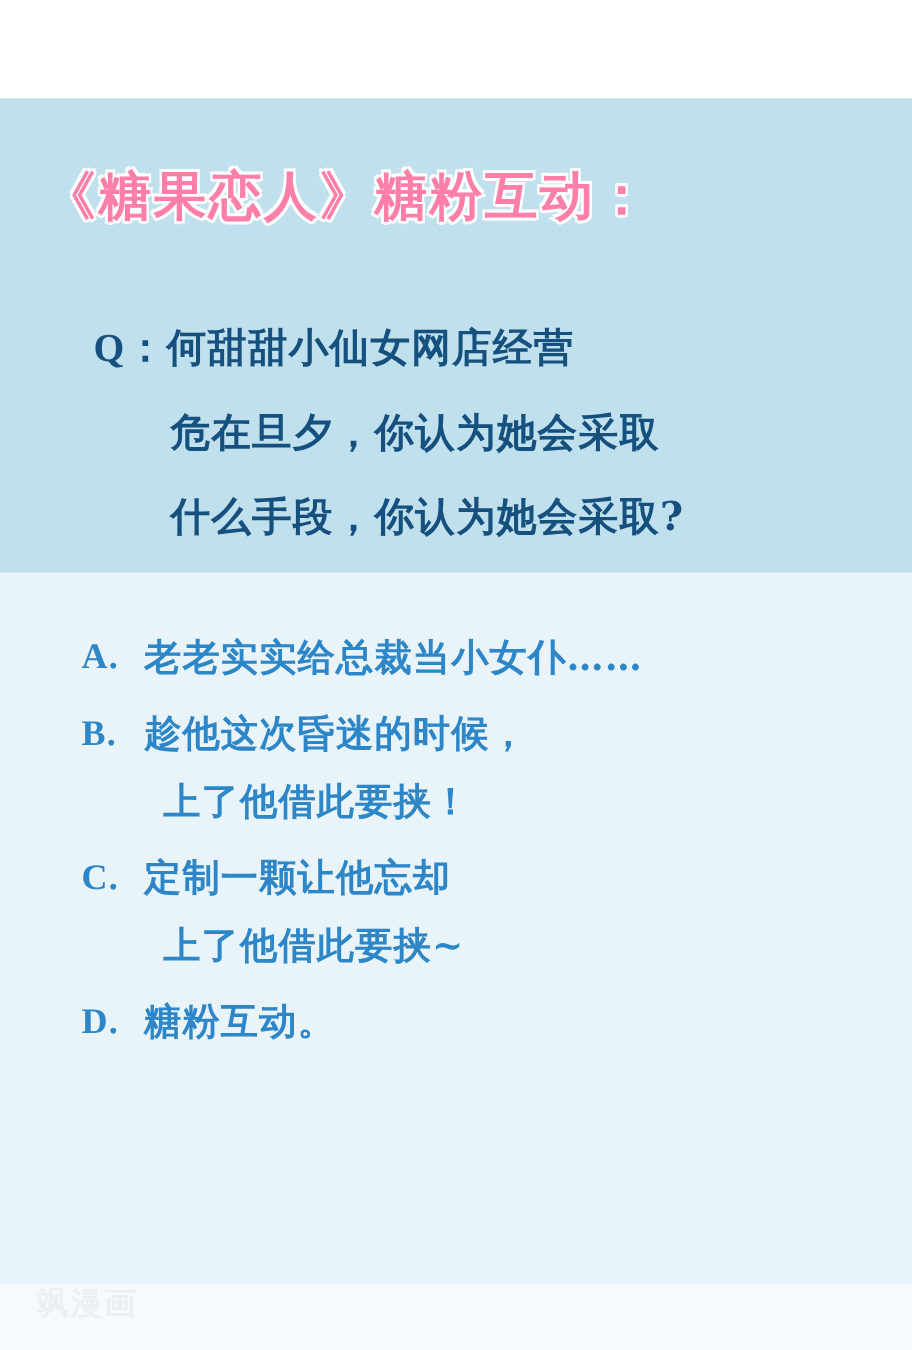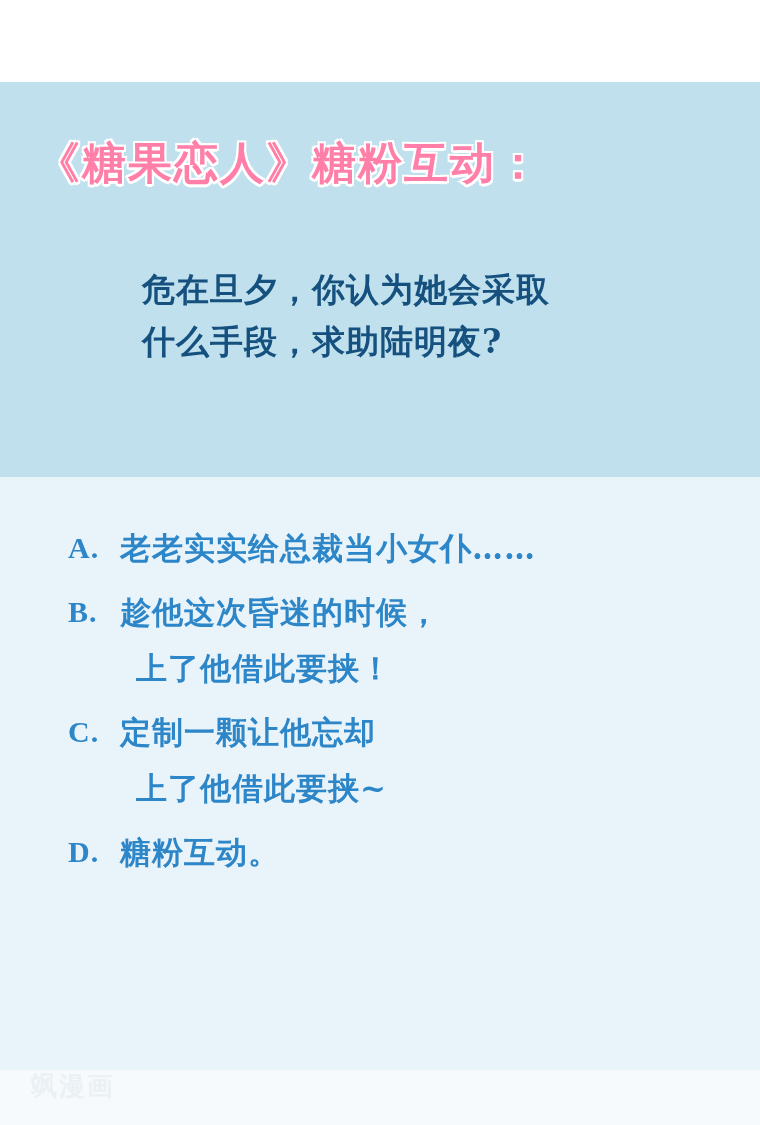--- a/index.html
+++ b/index.html
@@ -86,20 +86,21 @@
   }
   .question .q-label {
     font-family: "Liberation Serif", serif;
   }
   .q-line {
     display: block;
     white-space: nowrap;
   }
   .q-line.indent {
     padding-left: 64px;
+    margin-top: 18px;
   }
   .options {
     position: absolute;
     left: 0;
     top: 520px;
     width: 760px;
   }
   .option {
     position: relative;
     margin-bottom: 8px;
@@ -159,22 +160,23 @@
 <div class="page">
 
   <div class="top-strip"></div>
   <div class="body-bg"></div>
 
   <div class="banner">
     <div class="banner-inner">
       <div class="title">《糖果恋人》糖粉互动：</div>
 
       <div class="question">
+        <span class="q-line"><span class="q-label">Q：</span><span>何甜甜小仙女网店经营</span></span>
         <span class="q-line indent">危在旦夕，你认为她会采取</span>
-        <span class="q-line indent">什么手段，求助陆明夜?</span>
+        <span class="q-line indent">什么手段，你认为她会采取?</span>
       </div>
     </div>
   </div>
 
   <div class="options">
 
     <div class="option">
       <span class="opt-letter">A.</span>
       <span class="opt-text">老老实实给总裁当小女仆……</span>
     </div>

